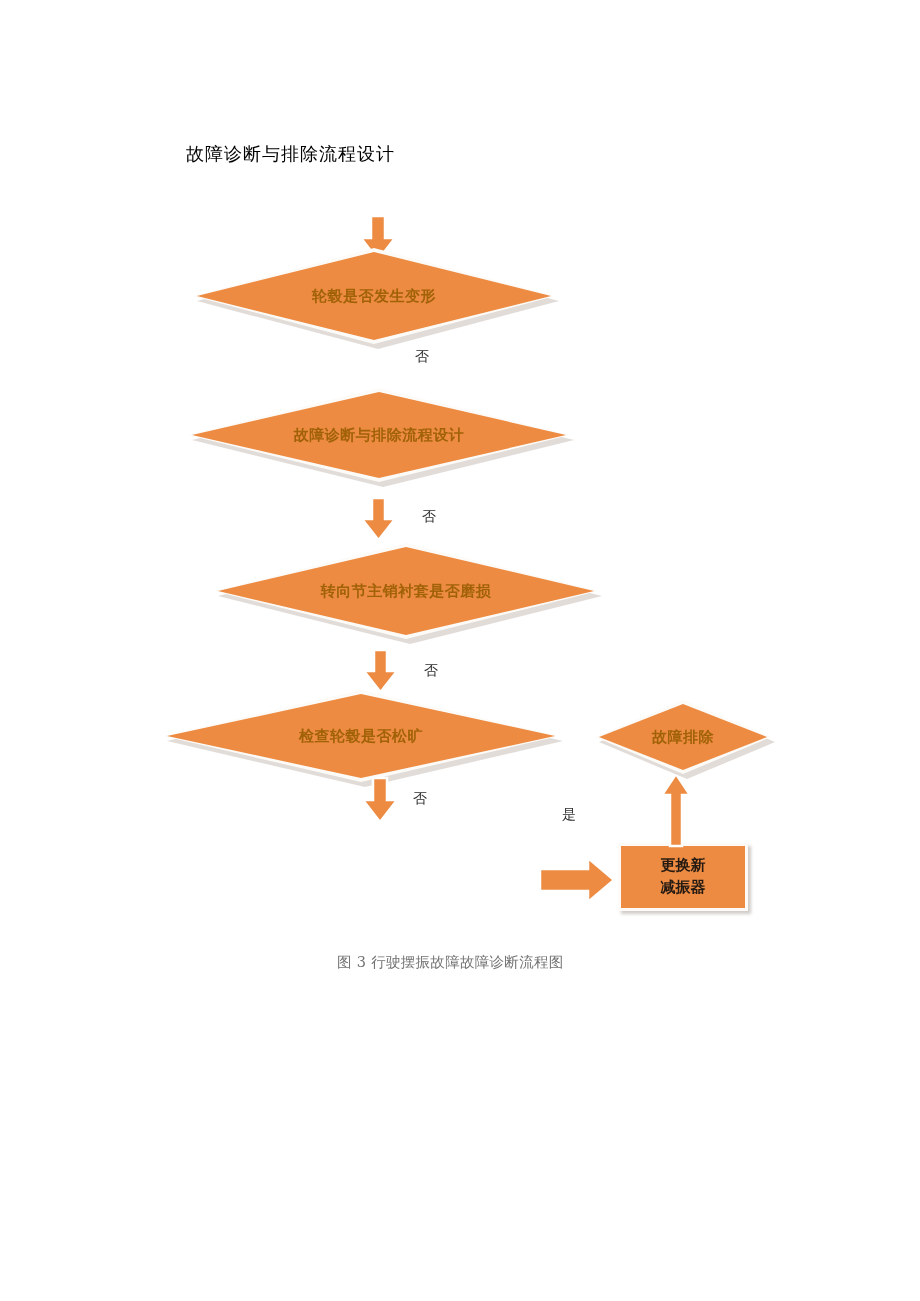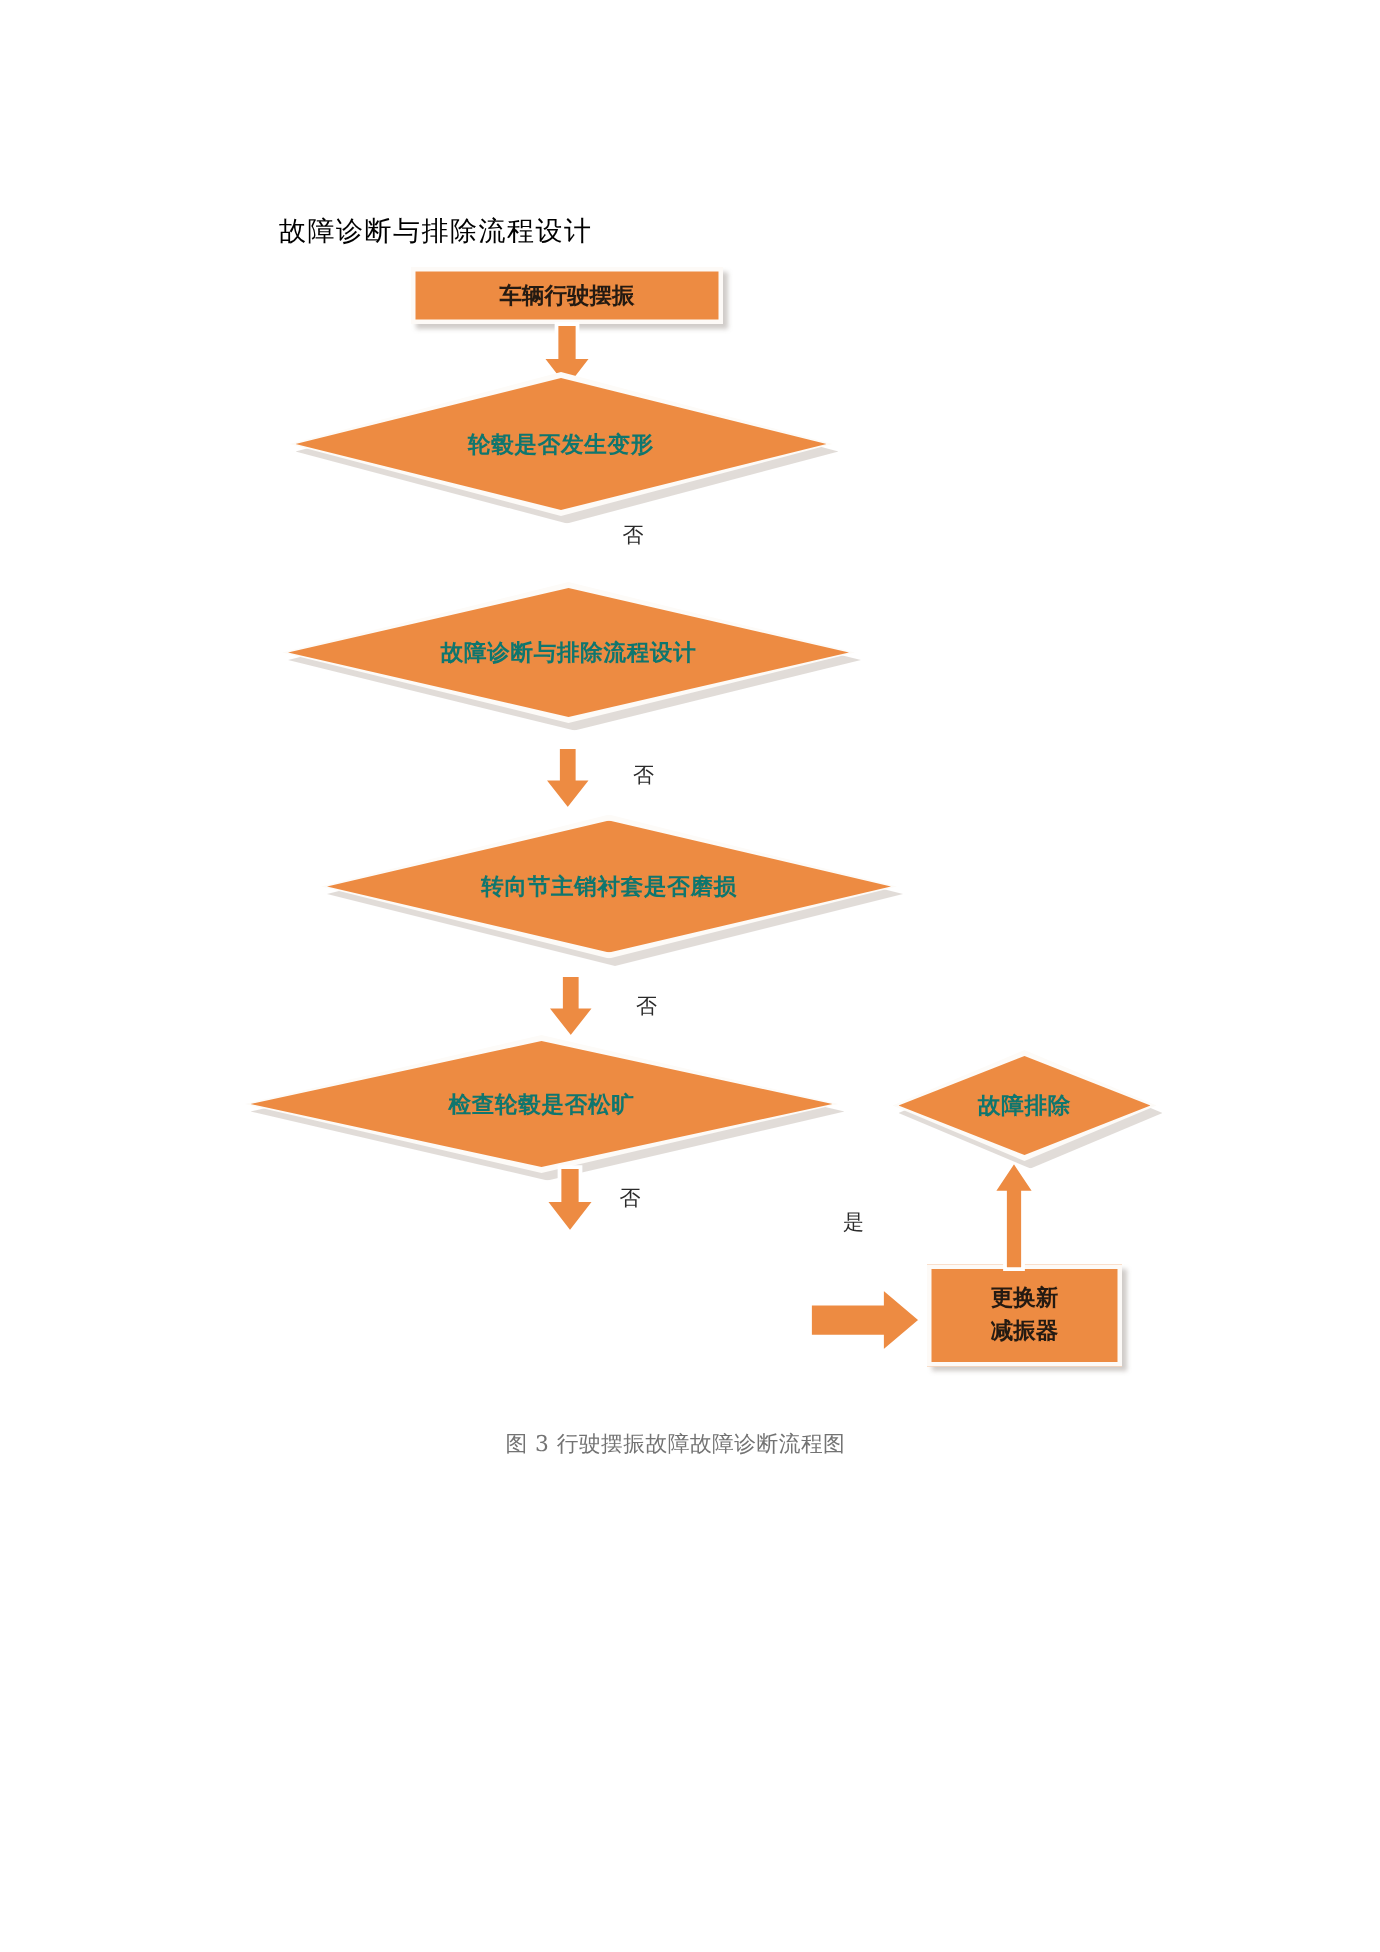--- a/index.html
+++ b/index.html
@@ -97,21 +97,21 @@
     height: calc(100% - 8px);
   }
   .diamond-label {
     position: absolute;
     left: 0; top: 0;
     width: 100%; height: 100%;
     display: flex;
     align-items: center;
     justify-content: center;
     text-align: center;
-    color: #0f766e;
+    color: #a16207;
     font-family: "DejaVu Serif", "Liberation Serif", serif;
     font-weight: bold;
     letter-spacing: .5px;
     pointer-events: none;
   }
 
   
   .arrow {
     position: absolute;
   }
@@ -144,21 +144,20 @@
     letter-spacing: .3px;
   }
 </style>
 </head>
 <body>
 
 <div id="page">
 
   <div class="doc-title">故障诊断与排除流程设计</div>
 
-  <div class="node rect-node" style="left:274px; top:178px; width:208px; height:38px; font-size:15px;">车辆行驶摆振</div>
 
   <div class="arrow" style="left:358px; top:216px;">
     <svg width="40" height="46" viewBox="0 0 40 46">
       <polygon points="13,0 27,0 27,22 37,22 20,44 3,22 13,22" fill="#ED8B42" stroke="#ffffff" stroke-width="2.5"></polygon>
     </svg>
   </div>
 
   <div class="diamond-wrap" style="left:193px; top:248px; width:362px; height:96px;">
     <div class="diamond-shadow"></div>
     <div class="diamond-outline"></div>

